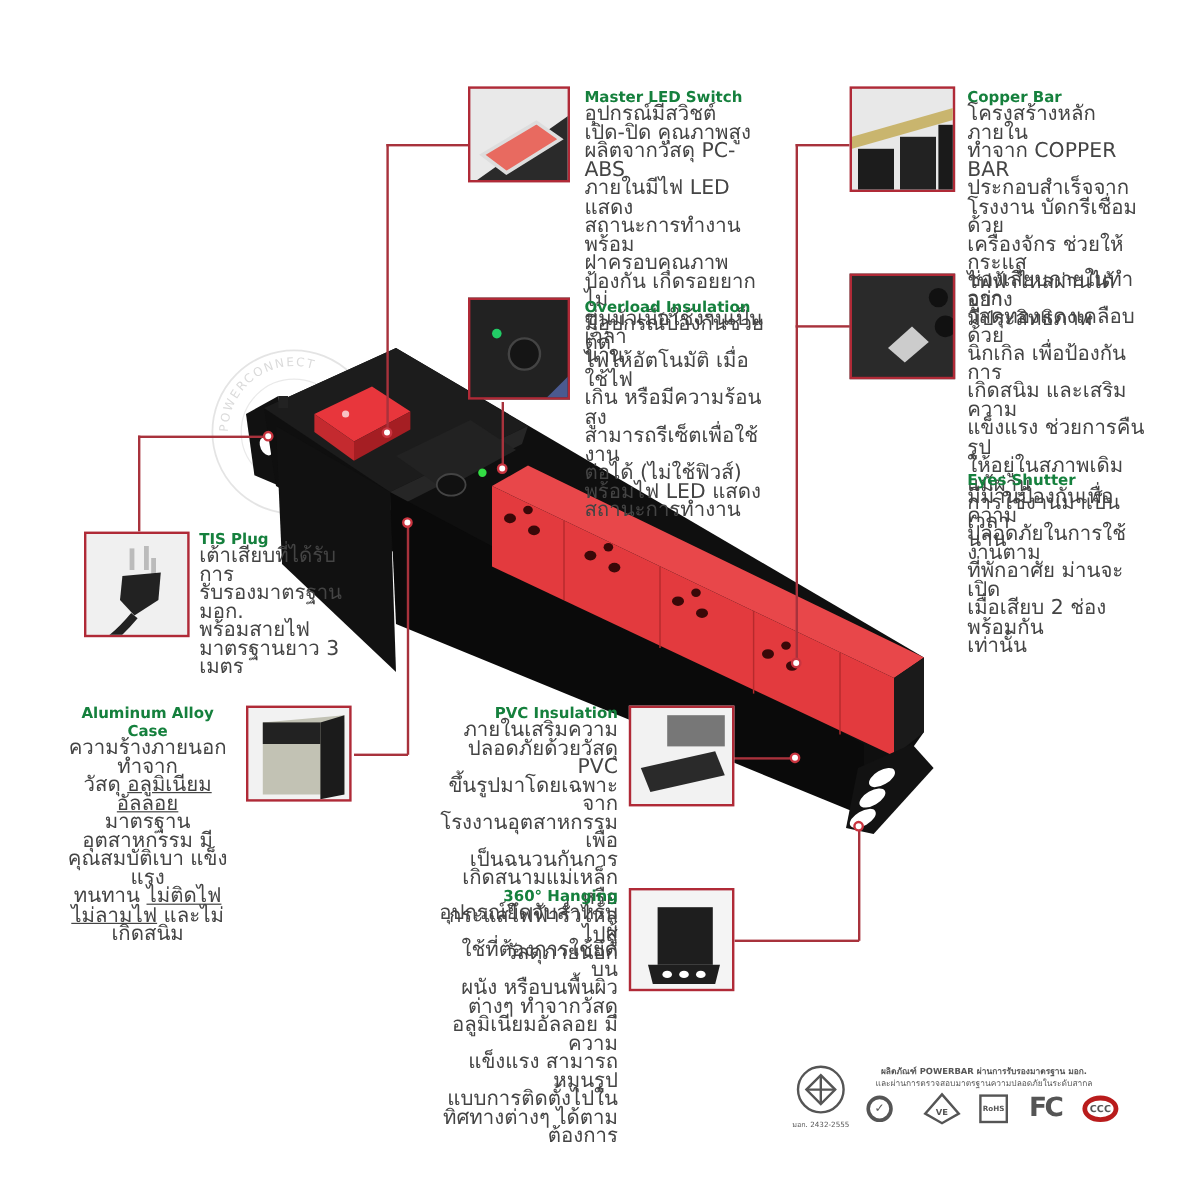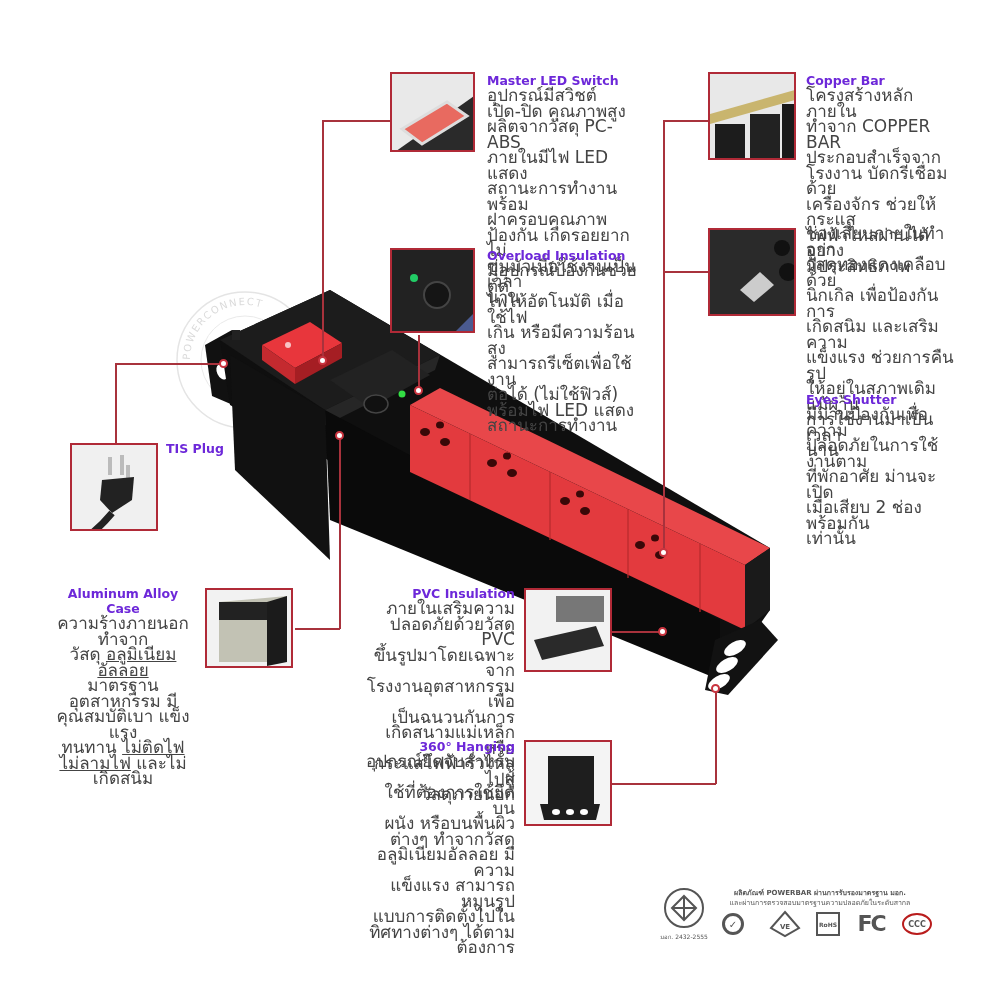--- a/index.html
+++ b/index.html
@@ -1,21 +1,21 @@
 <!DOCTYPE html>
 <html><head>
 <meta charset="utf-8">
 <style>
   * { box-sizing: border-box; margin: 0; padding: 0; }
   html, body { width: 1000px; height: 1000px; background: #ffffff; overflow: hidden; }
   body { position: relative; font-family: "DejaVu Sans", "Liberation Sans", sans-serif; color: #3a3a3a; }
 
   .abs { position: absolute; }
   .feature { position: absolute; }
-  .feature .title { font-weight: bold; color: #6d28d9; font-size: 12.5px; line-height: 15px; }
+  .feature .title { font-weight: bold; color: #15803d; font-size: 12.5px; line-height: 15px; }
   .feature .desc { font-size: 17px; line-height: 15.5px; color: #444; white-space: pre-line; }
   .right-align { text-align: right; }
   .u { text-decoration: underline; }
 
   .thumb { position: absolute; border: 2.5px solid #b02a37; background: #f4f4f4; overflow: hidden; }
   .line { position: absolute; background: #a8323c; }
   .dot { position: absolute; width: 9px; height: 9px; border-radius: 50%; background: #fff; border: 2px solid #c9343f; }
 
   
   .bar-wrap { position: absolute; left: 0; top: 0; width: 1000px; height: 1000px; pointer-events: none; }
@@ -232,20 +232,24 @@
   <div class="title">Eyes Shutter</div>
   <div class="desc">มีม่านป้องกันเพื่อความ
 ปลอดภัยในการใช้งานตาม
 ที่พักอาศัย ม่านจะเปิด
 เมื่อเสียบ 2 ช่องพร้อมกัน
 เท่านั้น</div>
 </div>
 
 <div class="feature" style="left:166px;top:441px;width:140px;">
   <div class="title">TIS Plug</div>
+  <div class="desc">เต้าเสียบที่ได้รับการ
+รับรองมาตรฐาน มอก.
+พร้อมสายไฟ
+มาตรฐานยาว 3 เมตร</div>
 </div>
 
 <div class="feature right-align" style="left:50px;top:586px;width:146px;text-align:center;">
   <div class="title" style="white-space:pre-line;">Aluminum Alloy
 Case</div>
   <div class="desc" style="white-space:normal;">
     <div>ความร้างภายนอกทำจาก</div>
     <div><span>วัสดุ </span><span class="u">อลูมิเนียมอัลลอย</span></div>
     <div>มาตรฐานอุตสาหกรรม มี</div>
     <div>คุณสมบัติเบา แข็งแรง</div>
@@ -295,13 +299,13 @@
 
 <div class="cert-icon" style="left:722px;top:913px;width:22px;height:22px;border:3px solid #555;border-radius:50%;font-size:10px;">✓</div>
 <div class="cert-icon" style="left:769px;top:910px;width:32px;height:28px;">
   <svg width="32" height="28" viewBox="0 0 32 28">
       <polygon points="16,2 30,18 16,26 2,18" fill="none" stroke="#555" stroke-width="2"></polygon>
       <text x="16" y="19" font-size="7" text-anchor="middle" fill="#555" font-family="DejaVu Sans, sans-serif">VE</text>
     </svg>
 </div>
 <div class="cert-icon" style="left:816px;top:912px;width:24px;height:24px;border:2px solid #555;font-size:6px;">RoHS</div>
 <div class="cert-icon" style="left:853px;top:908px;width:36px;height:30px;font-size:22px;letter-spacing:-2px;">FC</div>
-<div class="cert-icon" style="left:902px;top:913px;width:30px;height:22px;border:2px solid #b91c1c;border-radius:50%;font-size:8px;">CCC</div>
+<div class="cert-icon" style="left:902px;top:913px;width:30px;height:22px;border:4px solid #b91c1c;border-radius:50%;font-size:8px;">CCC</div>
 
 </body></html>

